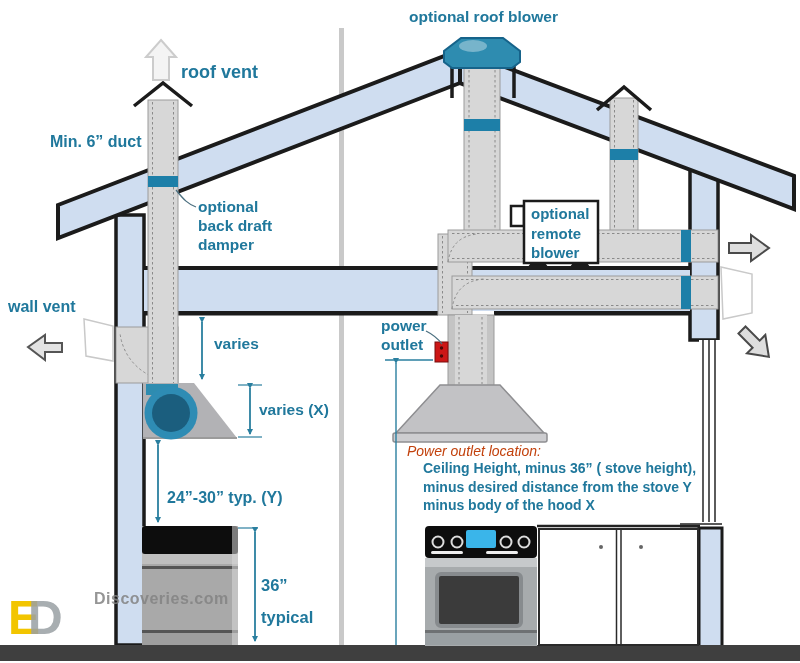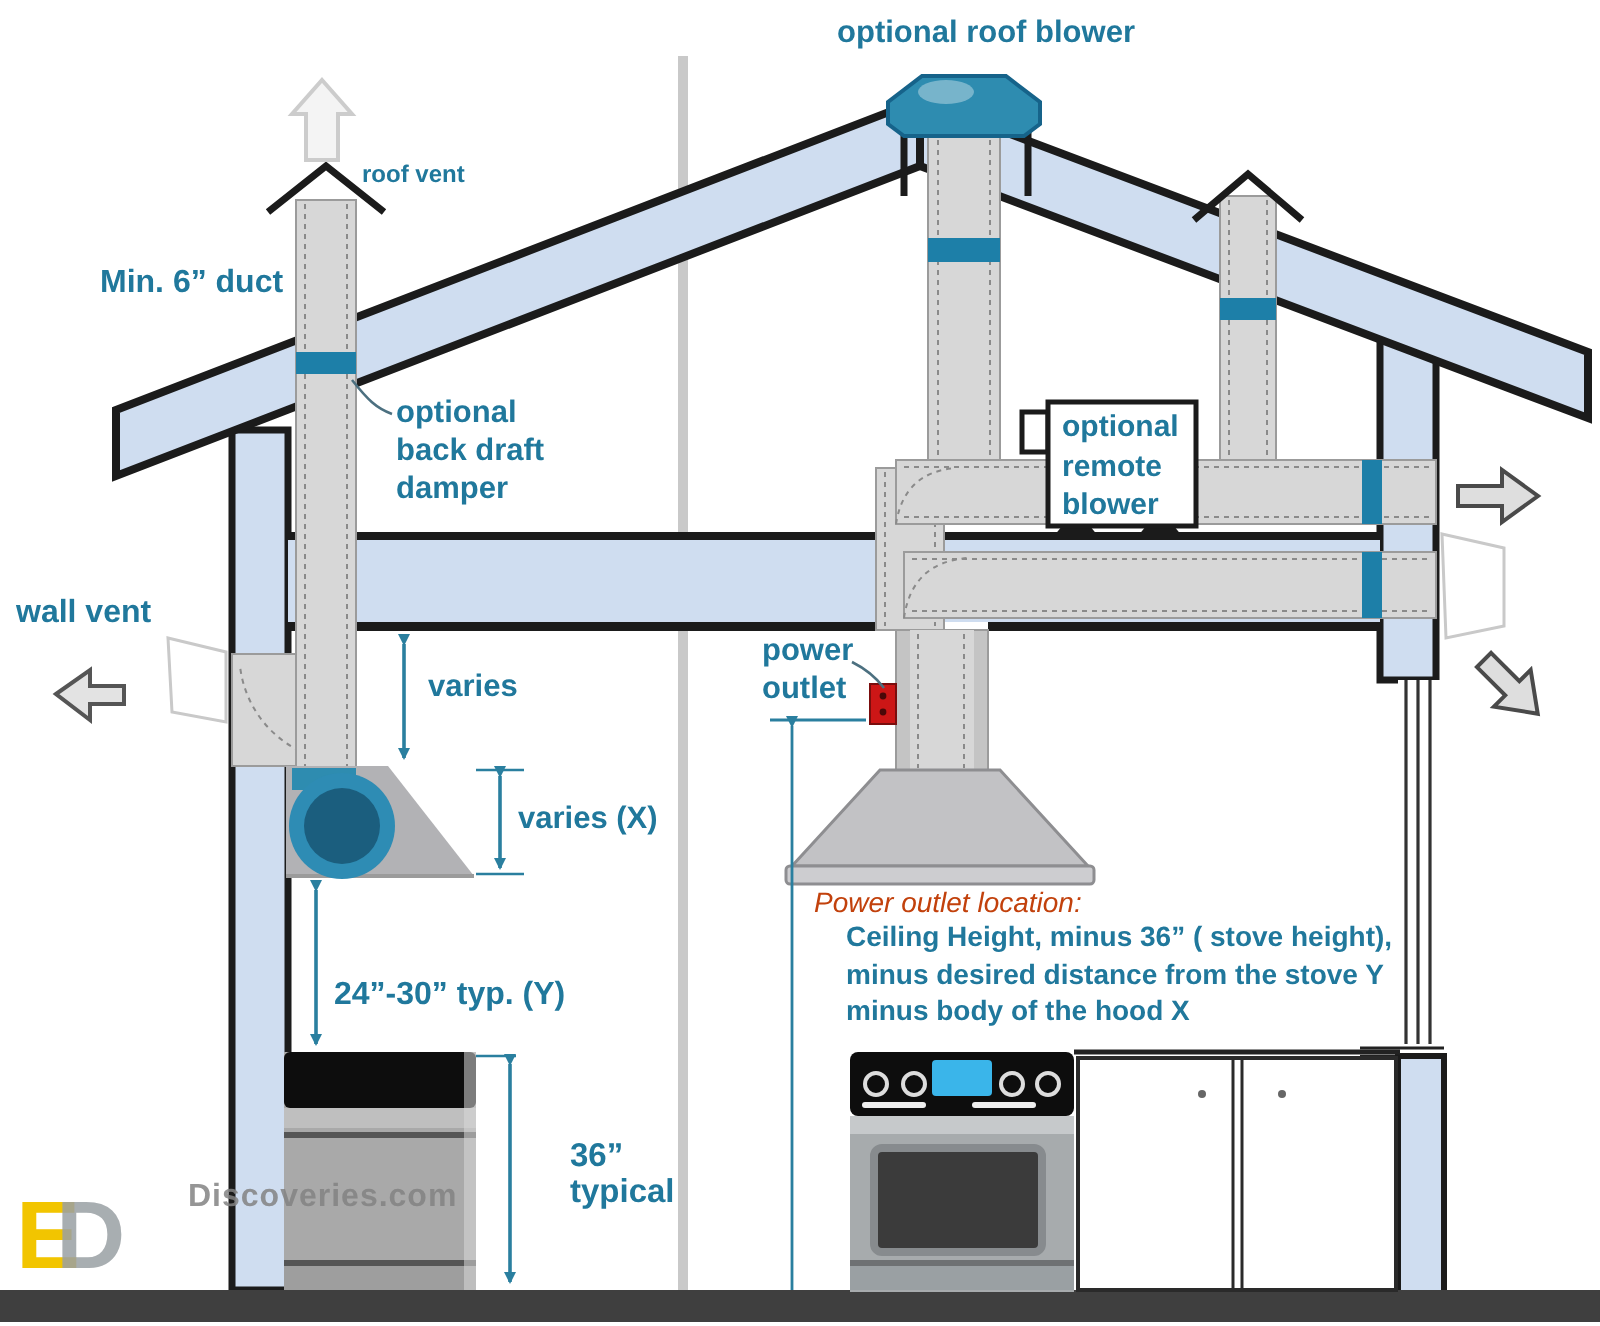--- a/index.html
+++ b/index.html
@@ -5,29 +5,29 @@
   html,body{margin:0;padding:0;background:#fff;}
   #stage{
     position:relative;width:800px;height:663px;background:#ffffff;
     font-family:"Liberation Sans",sans-serif;overflow:hidden;
   }
   #diagram-svg{position:absolute;left:0;top:0;}
   .lbl{
     position:absolute;color:#20789c;font-weight:bold;white-space:pre-line;
     line-height:19px;font-size:15.5px;z-index:5;
   }
-  #lbl-roof-blower{left:407px;top:7px;width:172px;text-align:center;}
-  #lbl-roof-vent{left:181px;top:78px;font-size:12px;}
+  #lbl-roof-blower{left:386px;top:7px;width:172px;text-align:right;}
+  #lbl-roof-vent{left:181px;top:63px;font-size:18px;}
   #lbl-min-duct{left:50px;top:132px;font-size:16px;}
   #lbl-back-draft{left:198px;top:197px;}
   #lbl-wall-vent{left:8px;top:297px;font-size:16px;}
   #lbl-varies{left:214px;top:334px;}
   #lbl-varies-x{left:259px;top:400px;}
   #lbl-clearance{left:167px;top:488px;font-size:16px;}
-  #lbl-36{left:261px;top:569px;font-size:16.5px;line-height:18px;margin-left:24px;}
+  #lbl-36{left:261px;top:569px;font-size:16.5px;line-height:32px;}
   #lbl-power-outlet{left:381px;top:316px;}
   #lbl-remote{left:531px;top:204px;font-size:15px;line-height:19.5px;z-index:6;}
   #note-title{left:407px;top:442px;font-weight:normal;font-style:italic;font-size:14px;color:#c2410c;}
   #note-body{left:407px;top:459px;font-size:14px;line-height:18.5px;margin-left:16px;}
   #watermark{position:absolute;left:8px;top:586px;width:230px;height:70px;z-index:7;}
   #wm-disc{position:absolute;left:86px;top:4px;font-size:16px;font-weight:bold;
     color:rgba(130,130,130,.85);letter-spacing:.5px;}
   #wm-eng{position:absolute;left:44px;top:20px;font-size:23px;font-weight:bold;color:#fff;
     text-shadow:-1px -1px 0 #8a8a8a,1px -1px 0 #8a8a8a,-1px 1px 0 #8a8a8a,1px 1px 0 #8a8a8a;}
 </style>

